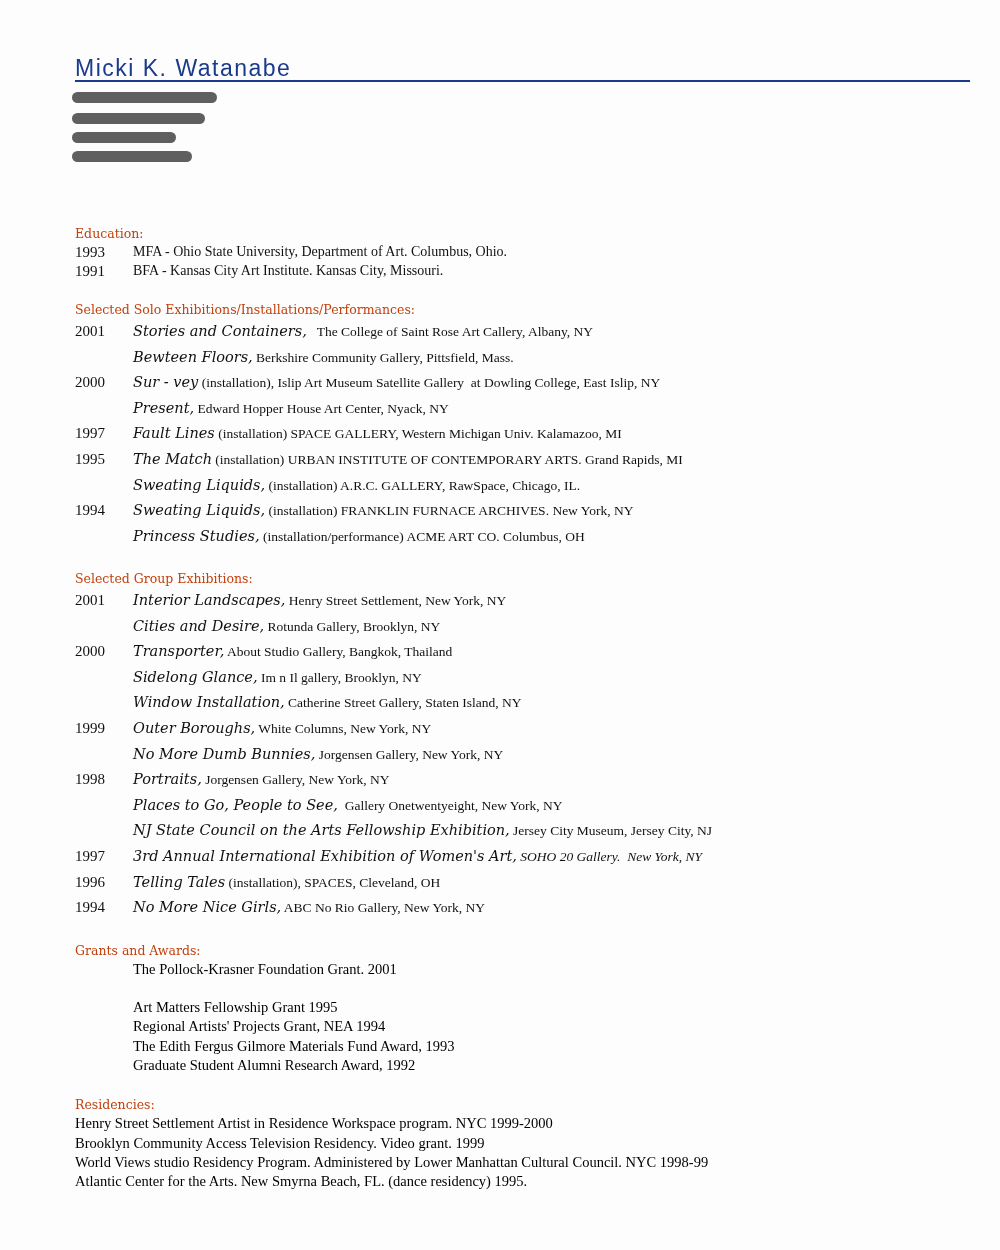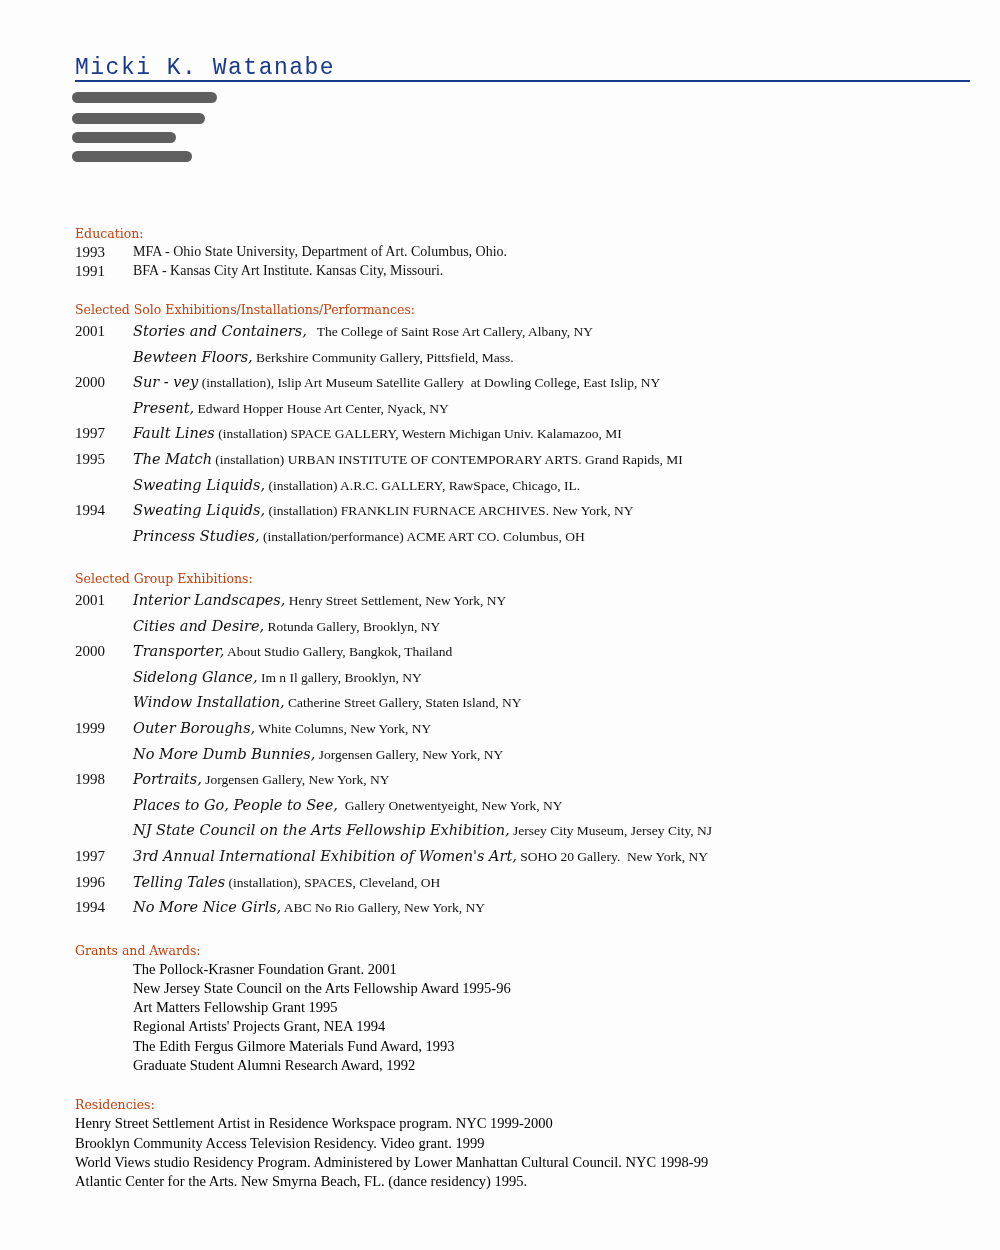--- a/index.html
+++ b/index.html
@@ -1,20 +1,20 @@
 <!DOCTYPE html>
 <html><head>
   <meta charset="utf-8">
   <style>
     html, body { margin: 0; padding: 0; background: #ffffff; }
     body { width: 1000px; height: 1250px; position: relative; overflow: hidden; }
     .page { position: absolute; left: 0; top: 0; width: 1000px; height: 1250px; background: #fdfdfd; }
     .name {
       position: absolute; left: 75px; top: 55px;
-      font-family: Liberation Mono, monospace; font-size: 23px; letter-spacing: 1.5px;
+      font-family: Liberation Sans, sans-serif; font-size: 23px; letter-spacing: 1.5px;
       color: #1a3a8c; white-space: nowrap;
     }
     .rule { position: absolute; left: 75px; top: 80px; width: 895px; height: 2px; background: #1a3a8c; }
     .redact { position: absolute; left: 72px; height: 11px; background: #5f5f5f; border-radius: 6px; }
     .sec-title {
       position: absolute; left: 75px;
       font-family: "DejaVu Serif", serif; font-size: 12.5px; color: #c2410c; white-space: nowrap;
     }
     .row { position: absolute; left: 75px; white-space: nowrap; color: #111; }
     .yr { position: absolute; left: 0; font-family: "Liberation Serif", serif; font-size: 15px; }
@@ -124,35 +124,34 @@
       <div class="row" style="top: 796.8px;">
         <span class="yr"></span>
         <span class="entry"><span class="ttl">Places to Go, People to See,</span><span class="desc" style="white-space: pre;">  Gallery Onetwentyeight, New York, NY</span></span>
       </div>
       <div class="row" style="top: 822.4px;">
         <span class="yr"></span>
         <span class="entry"><span class="ttl">NJ State Council on the Arts Fellowship Exhibition,</span><span class="desc" style="white-space: pre;"> Jersey City Museum, Jersey City, NJ</span></span>
       </div>
       <div class="row" style="top: 848px;">
         <span class="yr">1997</span>
-        <span class="entry"><span class="ttl">3rd Annual International Exhibition of Women's Art,</span><span class="desc" style="white-space: pre;"> SOHO 20 Gallery.  New York, NY</span></span>
+        <span class="entry"><span class="ttl">3rd Annual International Exhibition of Women's Art,</span><span class="desc" style="white-space: pre; font-style: italic;"> SOHO 20 Gallery.  New York, NY</span></span>
       </div>
       <div class="row" style="top: 873.6px;">
         <span class="yr">1996</span>
         <span class="entry"><span class="ttl">Telling Tales</span><span class="desc" style="white-space: pre;"> (installation), SPACES, Cleveland, OH</span></span>
       </div>
       <div class="row" style="top: 899.2px;">
         <span class="yr">1994</span>
         <span class="entry"><span class="ttl">No More Nice Girls,</span><span class="desc" style="white-space: pre;"> ABC No Rio Gallery, New York, NY</span></span>
       </div>
     </div>
 
   <div class="sec-title" style="top:943px;">Grants and Awards:</div>
   <div class="plain" style="left:133px;top:961px;">The Pollock-Krasner Foundation Grant.  2001</div>
-  <div class="plain" style="left:133px;top:980px;">New Jersey State Council on the Arts Fellowship Award 1995-96</div>
   <div class="plain" style="left:133px;top:999px;">Art Matters Fellowship Grant 1995</div>
   <div class="plain" style="left:133px;top:1018px;">Regional Artists' Projects Grant, NEA 1994</div>
   <div class="plain" style="left:133px;top:1038px;">The Edith Fergus Gilmore Materials Fund Award, 1993</div>
   <div class="plain" style="left:133px;top:1057px;">Graduate Student Alumni Research Award, 1992</div>
 
   <div class="sec-title" style="top:1097px;">Residencies:</div>
   <div class="plain" style="left:75px;top:1115px;">Henry Street Settlement Artist in Residence Workspace program.  NYC 1999-2000</div>
   <div class="plain" style="left:75px;top:1135px;">Brooklyn Community  Access  Television Residency.  Video grant. 1999</div>
   <div class="plain" style="left:75px;top:1154px;">World Views studio Residency Program.  Administered by Lower Manhattan Cultural Council. NYC 1998-99</div>
   <div class="plain" style="left:75px;top:1173px;">Atlantic Center for the Arts. New Smyrna Beach, FL. (dance residency) 1995.</div>

